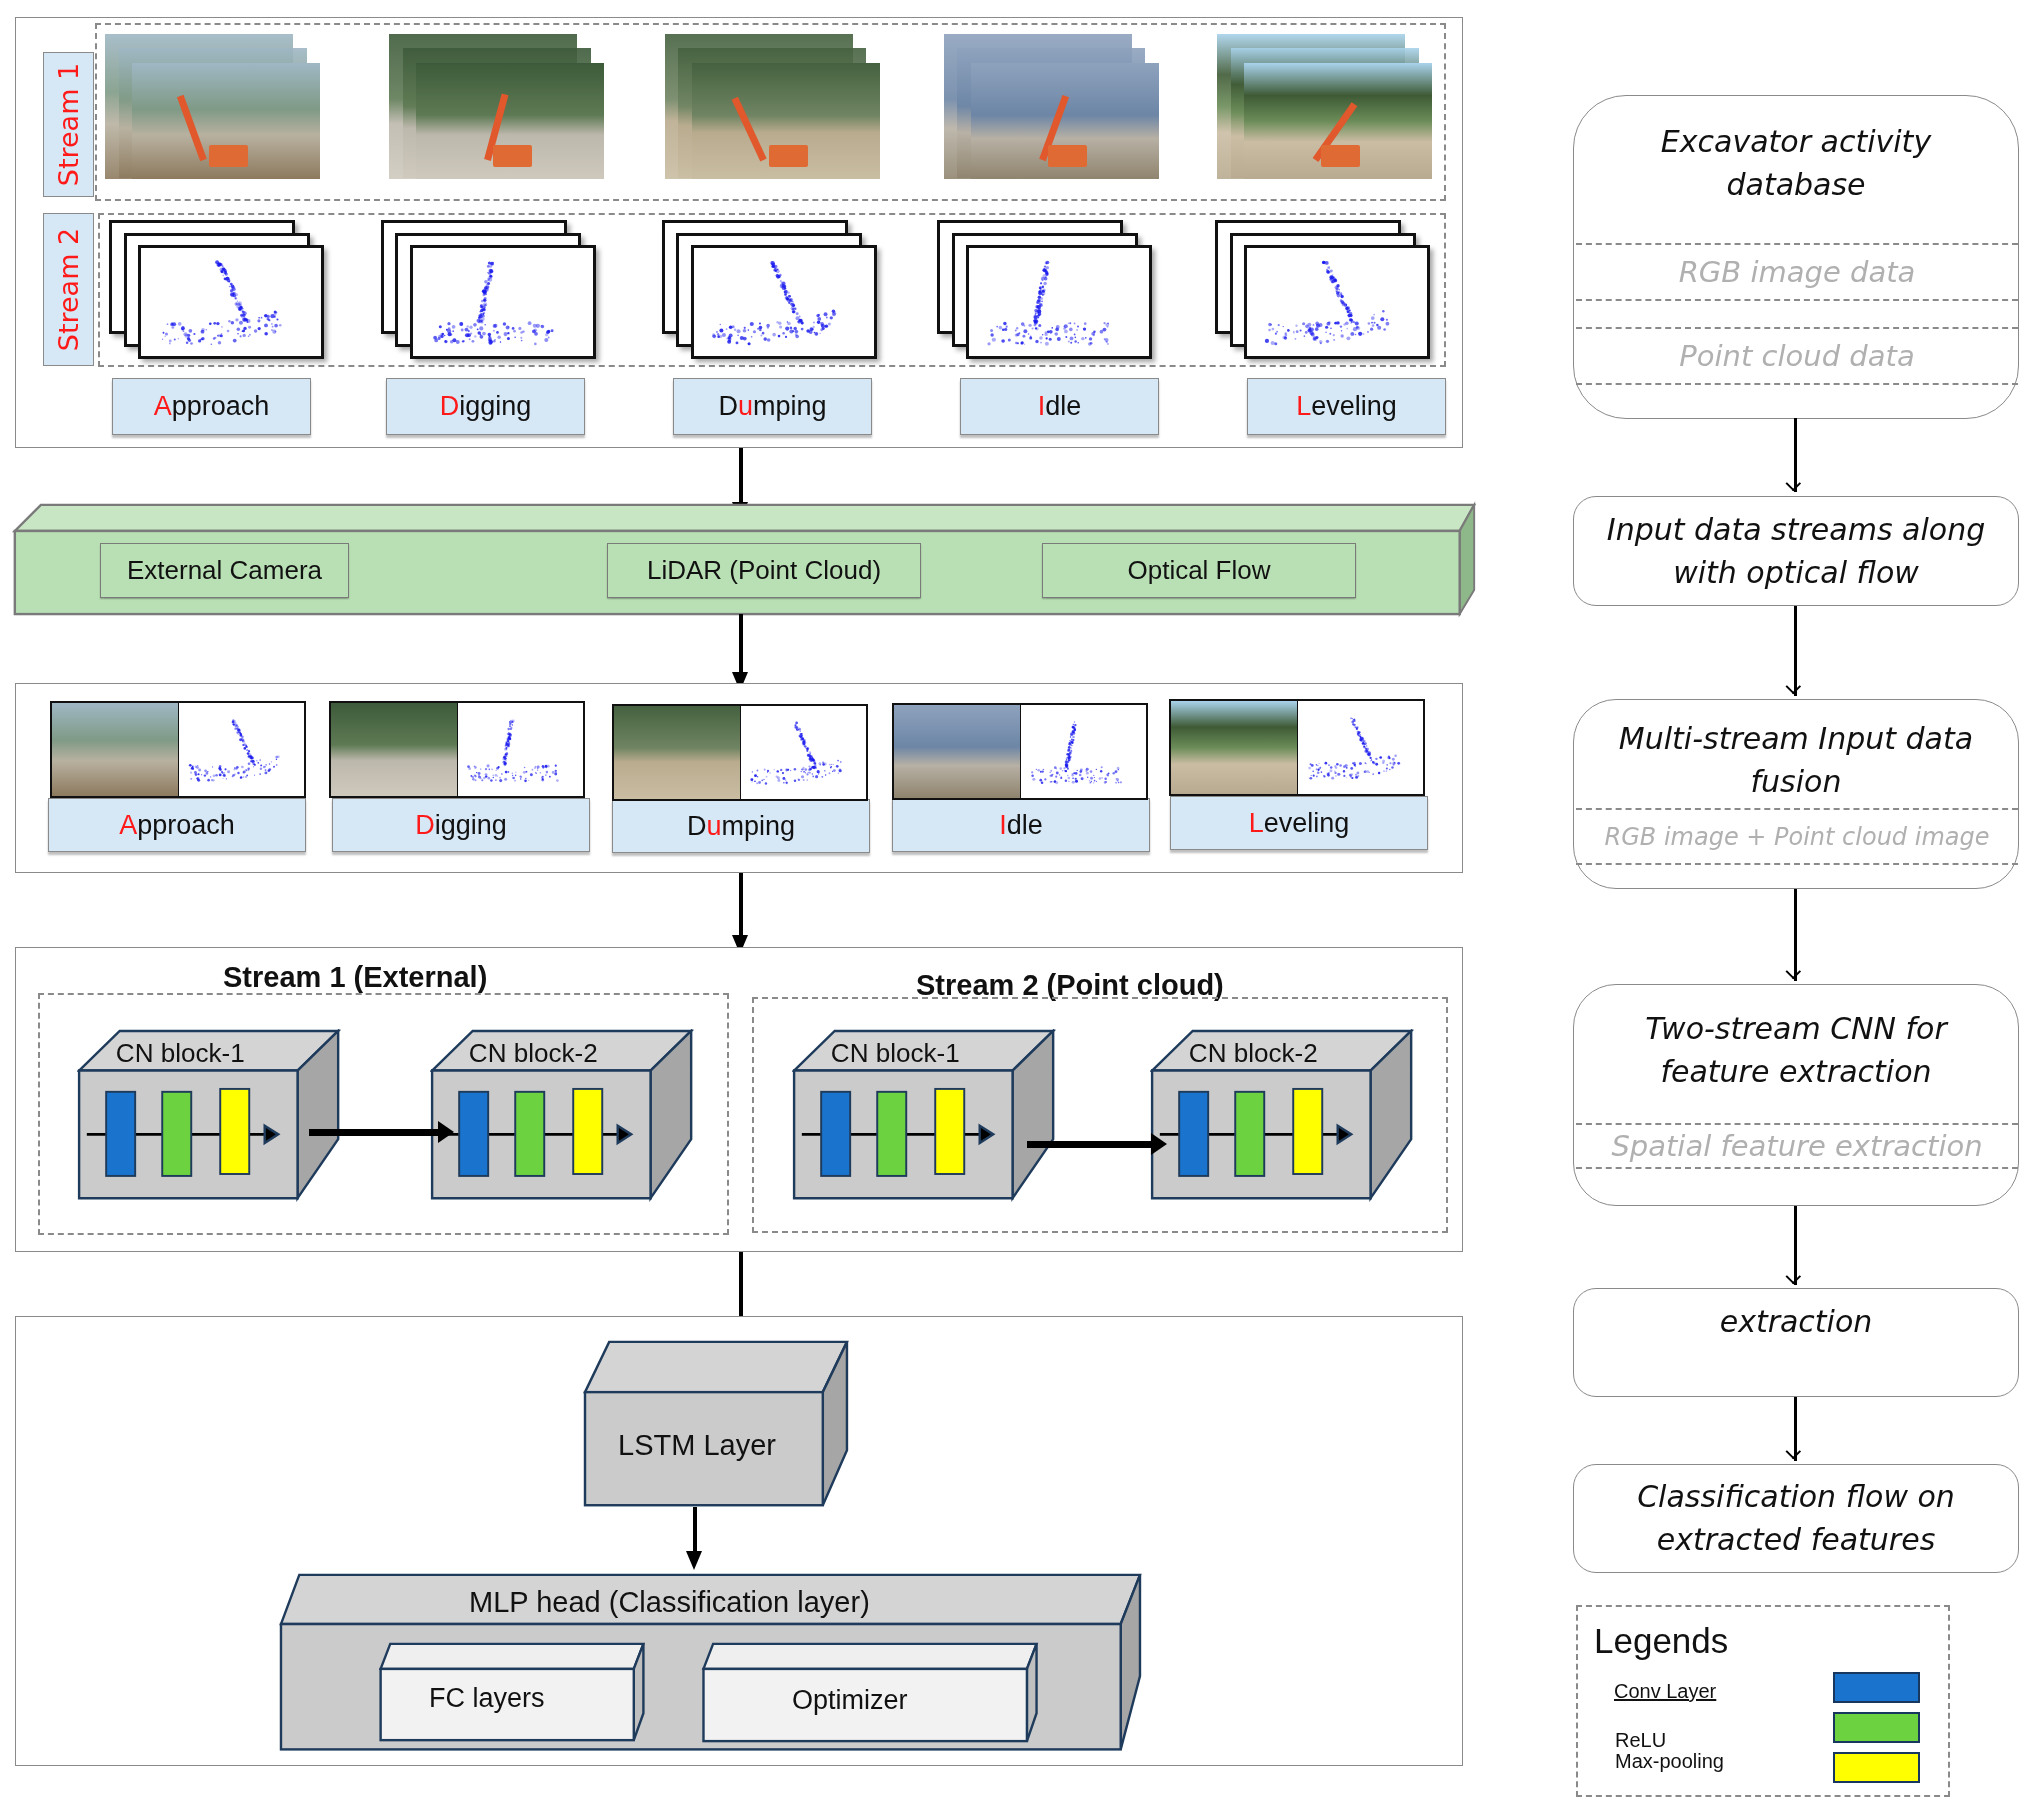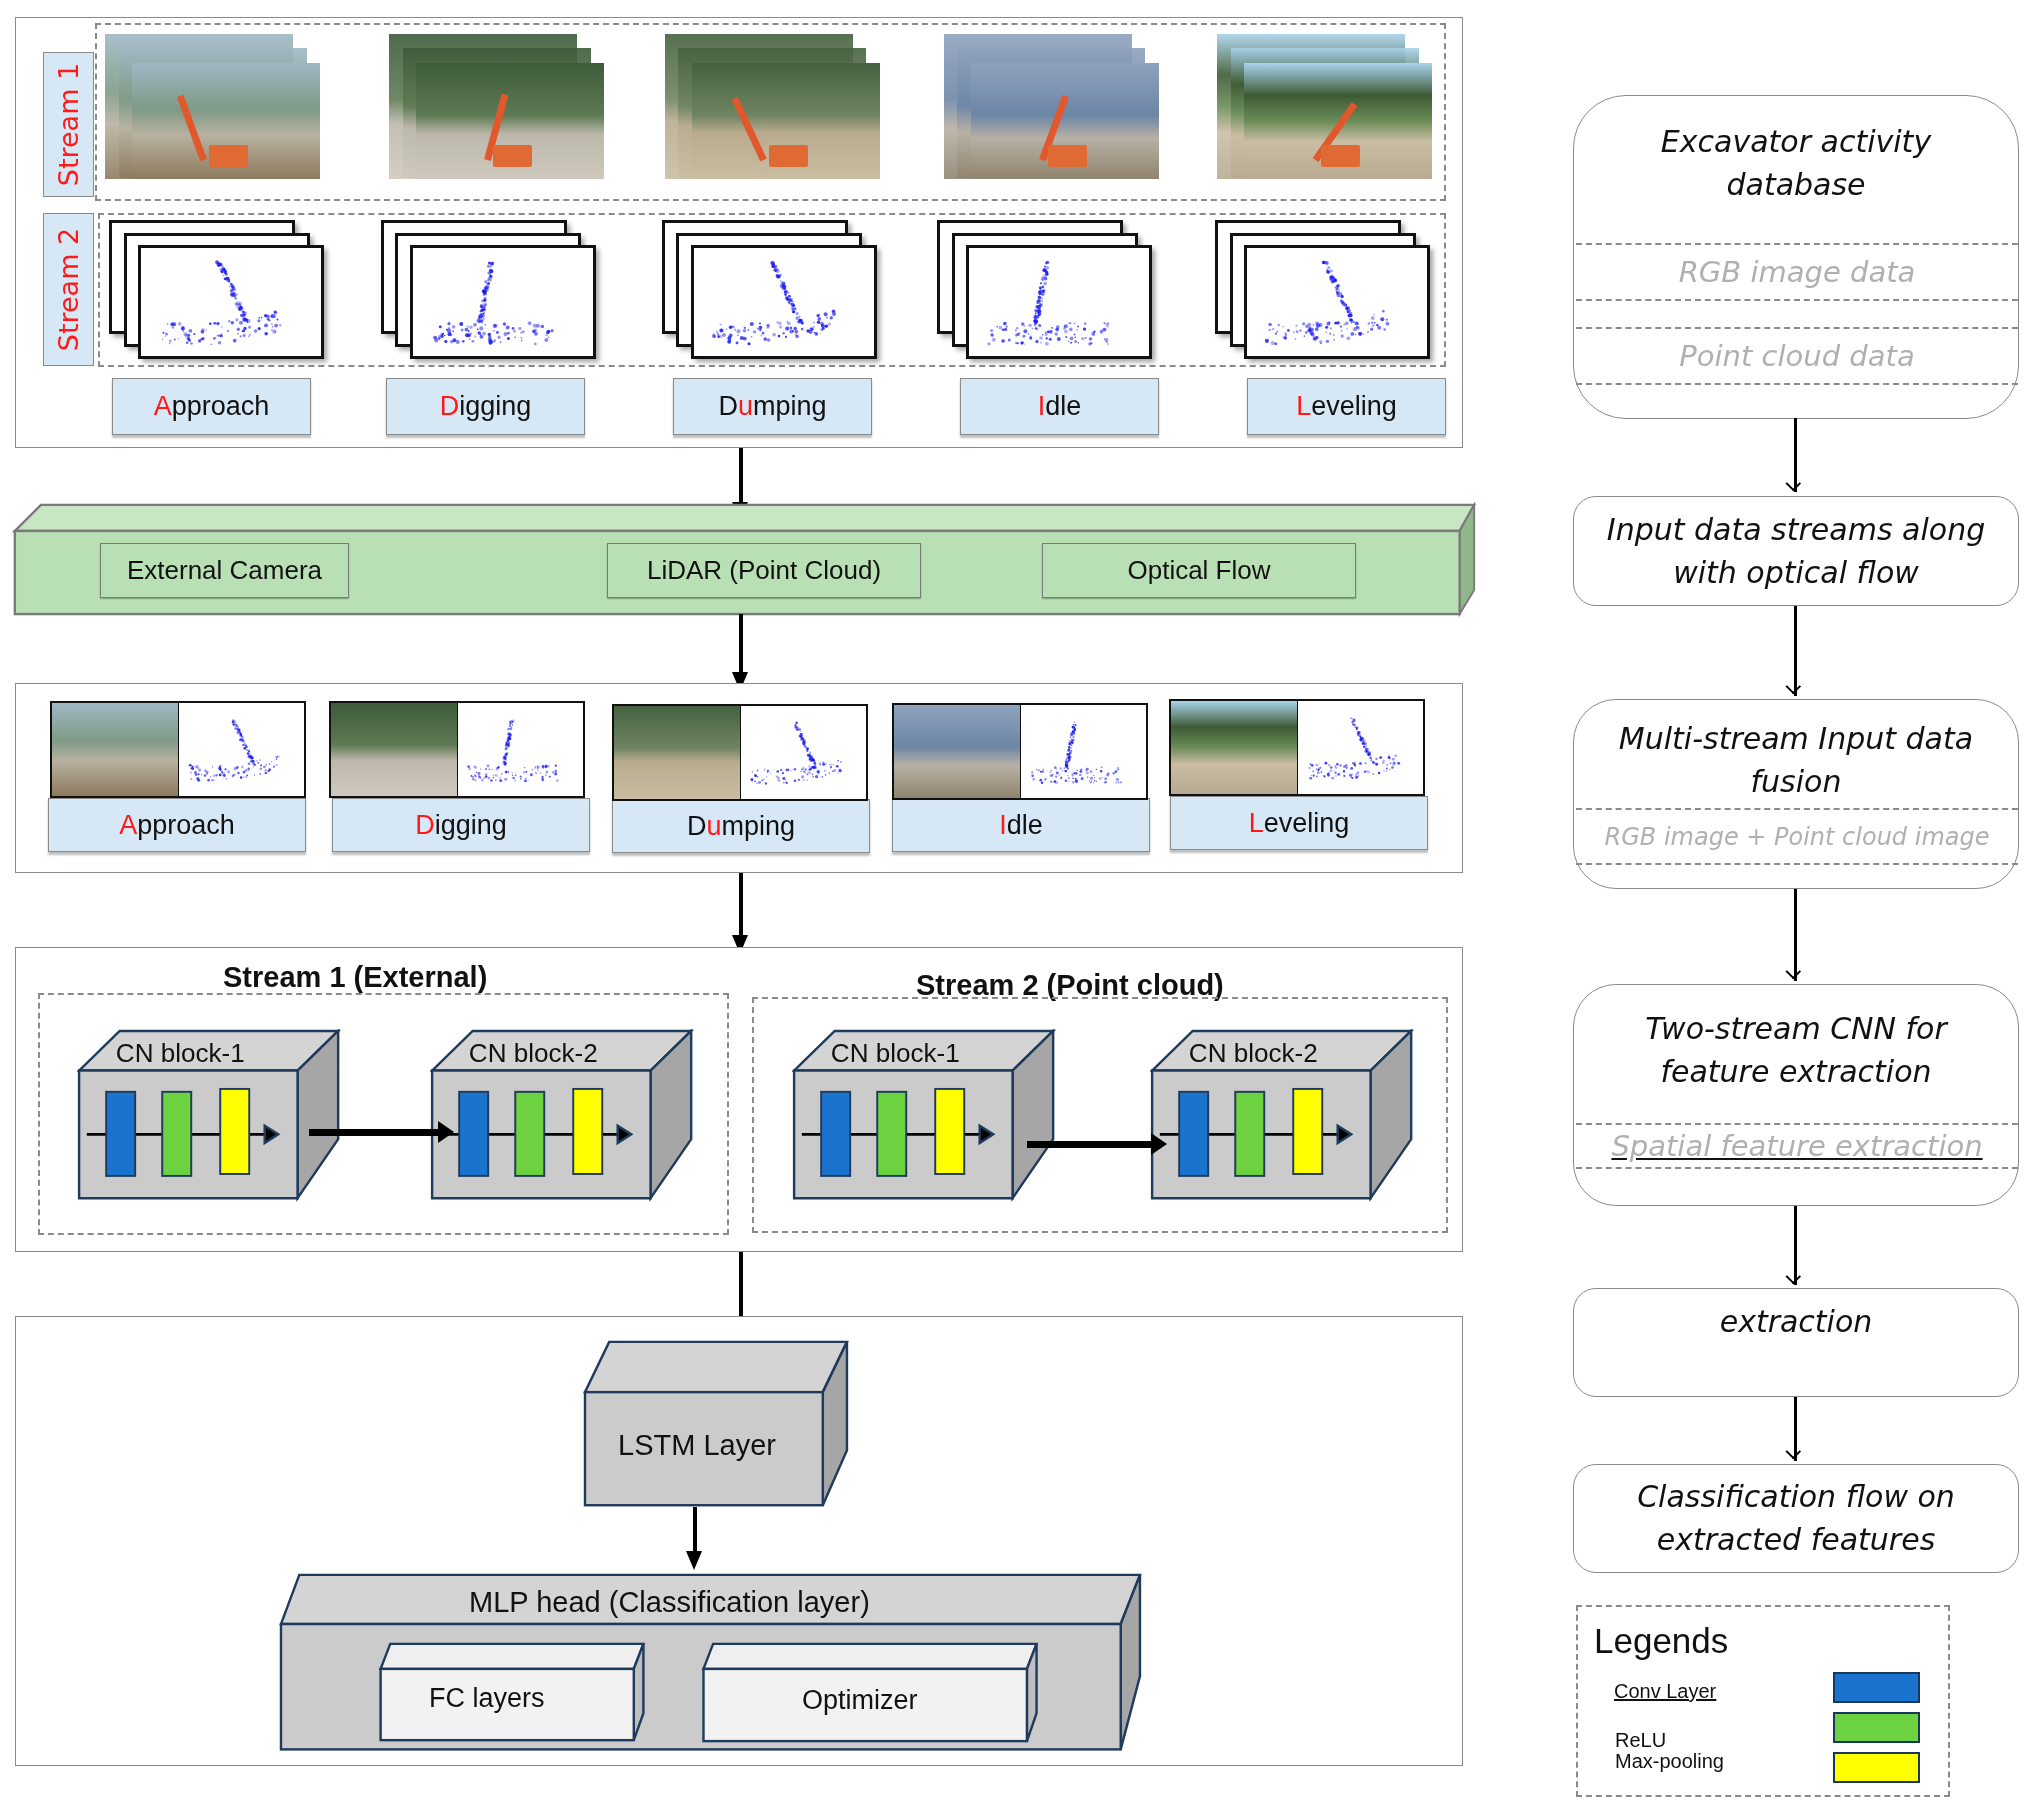--- a/index.html
+++ b/index.html
@@ -199,21 +199,21 @@
   <polygon points="532,58 552,6 552,150 532,206" fill="#bfbfbf" stroke="#1f3b5c" stroke-width="5"></polygon>
   <rect x="6" y="58" width="526" height="148" fill="#f2f2f2" stroke="#1f3b5c" stroke-width="5"></rect>
 </svg>
 <div class="abs" style="left:429px;top:1683px;font-size:27px;white-space:nowrap;">FC layers</div>
 
 <svg class="abs" style="left:700px;top:1641px;" width="341" height="103" viewBox="0 0 706 214">
   <polygon points="6,58 26,6 698,6 678,58" fill="#efefef" stroke="#1f3b5c" stroke-width="5"></polygon>
   <polygon points="678,58 698,6 698,150 678,208" fill="#bfbfbf" stroke="#1f3b5c" stroke-width="5"></polygon>
   <rect x="6" y="58" width="672" height="150" fill="#f2f2f2" stroke="#1f3b5c" stroke-width="5"></rect>
 </svg>
-<div class="abs" style="left:792px;top:1685px;font-size:27px;white-space:nowrap;margin-left:10px;">Optimizer</div>
+<div class="abs" style="left:792px;top:1685px;font-size:27px;white-space:nowrap;">Optimizer</div>
 
 <div class="abs flowbox" style="left:1573px;top:95px;width:446px;height:324px;border-radius:53px;"></div>
 <div class="abs flow-title" style="left:1573px;top:120px;width:446px;">
   <div>Excavator activity</div>
   <div>database</div>
 </div>
 <div class="abs dash-band" style="left:1576px;top:243px;width:442px;height:58px;">
   <span class="flow-sub">RGB image data</span>
 </div>
 <div class="abs dash-band" style="left:1576px;top:327px;width:442px;height:58px;">
@@ -233,21 +233,21 @@
 </div>
 <div class="abs dash-band" style="left:1576px;top:808px;width:442px;height:57px;">
   <span class="flow-sub sm">RGB image + Point cloud image</span>
 </div>
 
 <div class="abs flowbox" style="left:1573px;top:984px;width:446px;height:222px;border-radius:43px;"></div>
 <div class="abs flow-title" style="left:1573px;top:1007px;width:446px;">
   <div>Two-stream CNN for</div>
   <div>feature extraction</div>
 </div>
-<div class="abs dash-band" style="left:1576px;top:1123px;width:442px;height:46px;text-decoration:underline;">
+<div class="abs dash-band" style="left:1576px;top:1123px;width:442px;height:46px;">
   <span class="flow-sub">Spatial feature extraction</span>
 </div>
 
 <div class="abs flowbox small-r" style="left:1573px;top:1288px;width:446px;height:109px;"></div>
 <div class="abs flow-title" style="left:1573px;top:1300px;width:446px;">
   <div>extraction</div>
 </div>
 
 <div class="abs flowbox small-r" style="left:1573px;top:1464px;width:446px;height:109px;"></div>
 <div class="abs flow-title" style="left:1573px;top:1475px;width:446px;">

